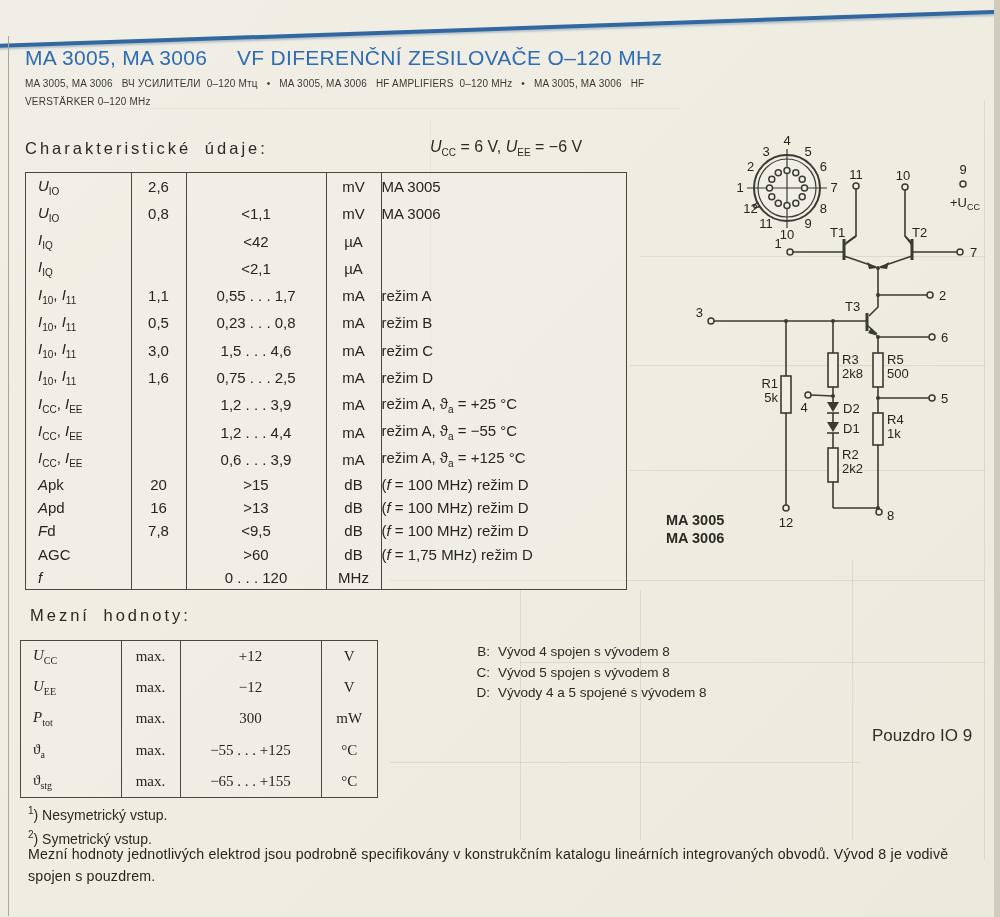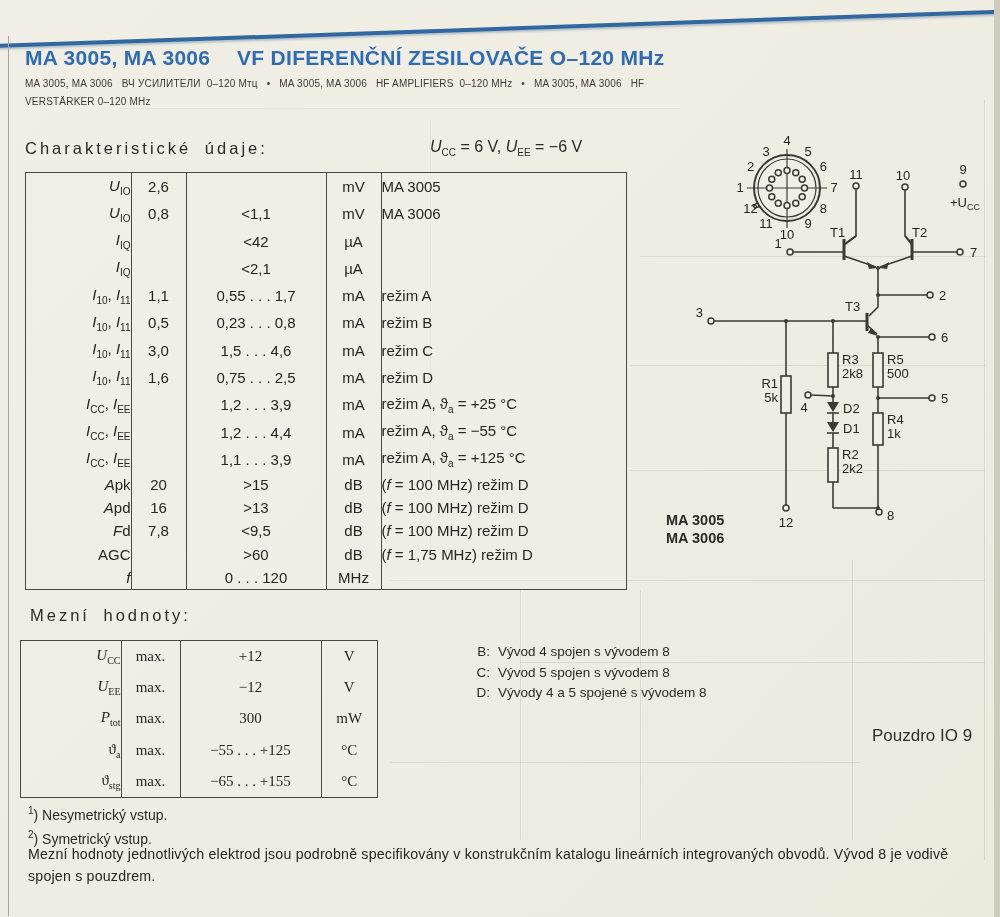--- a/index.html
+++ b/index.html
@@ -8,29 +8,29 @@
     background:linear-gradient(135deg,#f1efe5 0%,#efede2 55%,#ece9dd 100%);
     font-family:"Liberation Sans",sans-serif;color:#26251f;
   }
   .abs{position:absolute;}
   .ghost{position:absolute;background:#7e7c6c;opacity:0.16;}
   .topline{position:absolute;left:-6px;top:44px;width:1100px;height:4px;
     background:#33679f;transform:rotate(-1.95deg);transform-origin:0 0;
     box-shadow:0 2px 2px rgba(70,110,160,0.35);}
   .edge-l{position:absolute;left:8px;top:36px;width:1px;height:880px;background:#a9a79a;}
   .edge-r{position:absolute;right:0;top:0;width:6px;height:917px;background:#cfccbe;}
-  .title{font-size:21px;font-weight:bold;color:#2f6cb5;letter-spacing:0.3px;white-space:pre;}
+  .title{font-size:21px;font-weight:normal;color:#2f6cb5;letter-spacing:0.3px;white-space:pre;}
   .subtitle{font-size:10px;color:#3a3a35;white-space:pre;letter-spacing:0.2px;}
   .sect-head{font-size:16.5px;color:#2b2a25;letter-spacing:3px;word-spacing:6px;}
   .cond{font-size:16px;color:#2b2a25;}
   .tblbox{position:absolute;border:1.6px solid #4a4840;background:rgba(244,242,233,0.35);}
   .tblbox table{border-collapse:collapse;table-layout:fixed;width:100%;height:100%;
     font-size:15px;color:#26251f;}
   .tblbox td{border-left:1.3px solid #4a4840;padding:0;overflow:hidden;white-space:nowrap;}
-  .tblbox td.c-sym{border-left:none;padding-left:12px;text-align:right;}
+  .tblbox td.c-sym{border-left:none;padding-left:12px;text-align:left;}
   .c-typ,.c-range,.c-unit,.c-max{text-align:center;}
   .c-note{padding-left:10px;text-align:left;}
   .tblbox sub{font-size:10px;}
   .tblbox sup{font-size:10px;}
   sub{font-size:10px;} sup{font-size:10px;}
   .modes{font-size:13.5px;line-height:20.6px;color:#2b2a25;}
   .modes .mrow{display:flex;}
   .modes .mlabel{width:66px;text-align:right;flex:0 0 66px;}
   .modes .mtext{padding-left:8px;}
   .fnote{font-size:14px;color:#2b2a25;}
@@ -153,21 +153,21 @@
           <tr>
             <td class="c-sym"><i>I</i><sub>CC</sub>, <i>I</i><sub>EE</sub></td>
             <td class="c-typ"></td>
             <td class="c-range">1,2 . . . 4,4</td>
             <td class="c-unit">mA</td>
             <td class="c-note">režim A, ϑ<sub>a</sub> = −55 °C</td>
           </tr>
           <tr>
             <td class="c-sym"><i>I</i><sub>CC</sub>, <i>I</i><sub>EE</sub></td>
             <td class="c-typ"></td>
-            <td class="c-range">1,1 . . . 3,9</td>
+            <td class="c-range">0,6 . . . 3,9</td>
             <td class="c-unit">mA</td>
             <td class="c-note">režim A, ϑ<sub>a</sub> = +125 °C</td>
           </tr>
           <tr>
             <td class="c-sym"><i>A</i>pk</td>
             <td class="c-typ">20</td>
             <td class="c-range">&gt;15</td>
             <td class="c-unit">dB</td>
             <td class="c-note">(<i>f</i> = 100 MHz) režim D</td>
           </tr>

